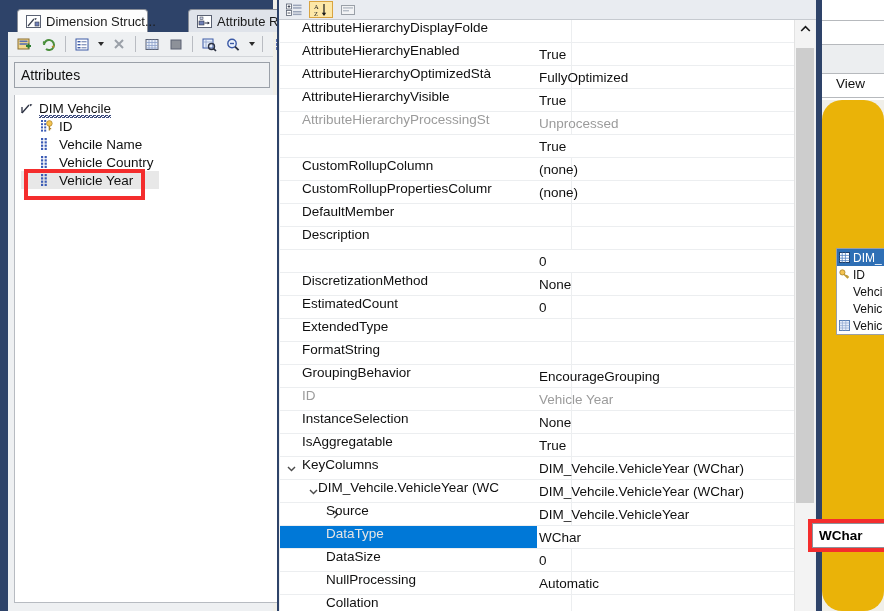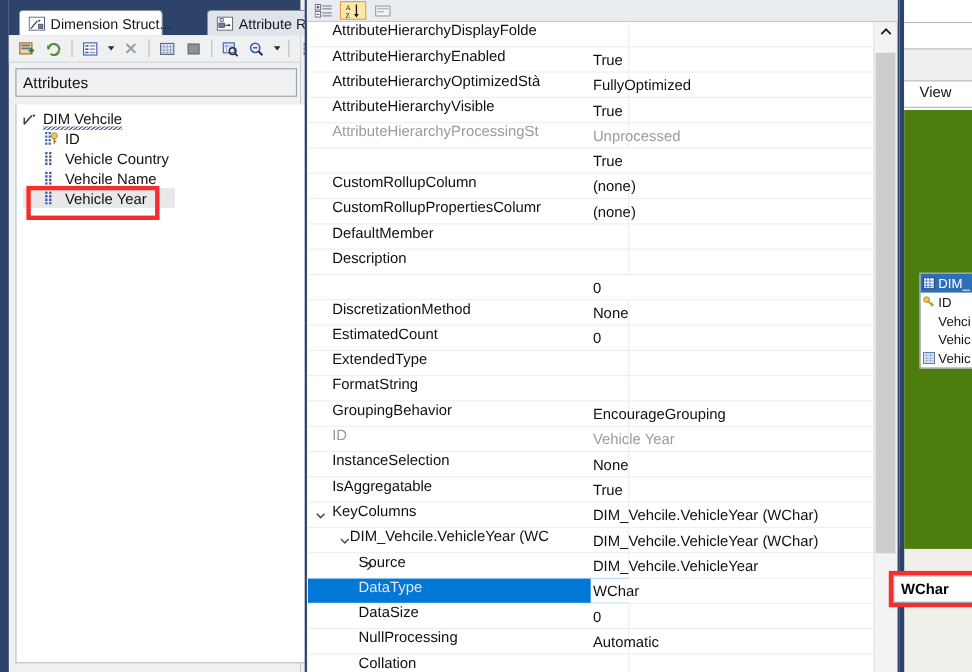--- a/index.html
+++ b/index.html
@@ -169,39 +169,40 @@
     position:absolute;left:0;top:0;width:20px;height:18px;
     background:#f3f3f3;display:flex;align-items:center;justify-content:center;
   }
   #props-scroll-thumb{
     position:absolute;left:1px;top:28px;width:18px;height:455px;
     background:#cdcdcd;
   }
 
   
   #right-pane{
-    position:absolute;left:818px;top:0;width:66px;height:499px;
+    position:absolute;left:818px;top:0;width:66px;height:611px;
     background:#f0efe9;
   }
   #right-dsv{
     position:absolute;left:4px;top:0;right:0;height:100px;
     background:#fff;
   }
   .dsv-line{position:absolute;left:0;right:0;height:1px;background:#b6b9bd;}
   #dsv-toolbar{
     position:absolute;left:0;top:44px;right:0;height:28px;
     background:#eceef0;border-top:1px solid #b6b9bd;border-bottom:1px solid #b6b9bd;
     display:flex;align-items:center;
   }
   #dsv-view-label{
     position:absolute;left:14px;top:76px;font-size:13.5px;color:#111;
   }
   #right-canvas{
     position:absolute;left:4px;top:100px;right:0;bottom:0;
-    background:#4d7c0f;
+    background:#eab308;
+    border-radius:20px;
   }
   #dim-table{
     position:absolute;left:14px;top:248px;width:52px;
     background:#fff;border:1px solid #9aa0a8;border-right:none;
     box-sizing:border-box;
   }
   #dim-table-header{
     height:17px;background:#2e6fb5;color:#fff;
     display:flex;align-items:center;gap:3px;padding-left:2px;
     font-size:12px;white-space:nowrap;overflow:hidden;
@@ -372,39 +373,39 @@
                   <rect x="3.6" y="0" width="2.2" height="2.2"></rect>
                 <rect x="0" y="3.3" width="2.2" height="2.2"></rect>
                   <rect x="3.6" y="3.3" width="2.2" height="2.2"></rect>
                 <rect x="0" y="6.6" width="2.2" height="2.2"></rect>
                   <rect x="3.6" y="6.6" width="2.2" height="2.2"></rect>
                 <rect x="0" y="9.8" width="2.2" height="2.2"></rect>
                   <rect x="3.6" y="9.8" width="2.2" height="2.2"></rect>
               </g>
             </svg>
           </span>
-          <span>Vehicle Country</span>
+          <span>Vehcile Name</span>
         </div>
 
         <div class="tree-row tree-child">
           <span class="attr-ico">
             <svg width="8" height="12" viewBox="0 0 8 12">
               <g fill="#3b5bb5">
                 <rect x="0" y="0" width="2.2" height="2.2"></rect>
                   <rect x="3.6" y="0" width="2.2" height="2.2"></rect>
                 <rect x="0" y="3.3" width="2.2" height="2.2"></rect>
                   <rect x="3.6" y="3.3" width="2.2" height="2.2"></rect>
                 <rect x="0" y="6.6" width="2.2" height="2.2"></rect>
                   <rect x="3.6" y="6.6" width="2.2" height="2.2"></rect>
                 <rect x="0" y="9.8" width="2.2" height="2.2"></rect>
                   <rect x="3.6" y="9.8" width="2.2" height="2.2"></rect>
               </g>
             </svg>
           </span>
-          <span>Vehcile Name</span>
+          <span>Vehicle Country</span>
         </div>
 
         <div class="tree-row tree-child" style="background:#e8e8e8;width:118px;margin-left:6px;padding-left:20px;">
           <span class="attr-ico">
             <svg width="8" height="12" viewBox="0 0 8 12">
               <g fill="#3b5bb5">
                 <rect x="0" y="0" width="2.2" height="2.2"></rect>
                   <rect x="3.6" y="0" width="2.2" height="2.2"></rect>
                 <rect x="0" y="3.3" width="2.2" height="2.2"></rect>
                   <rect x="3.6" y="3.3" width="2.2" height="2.2"></rect>

